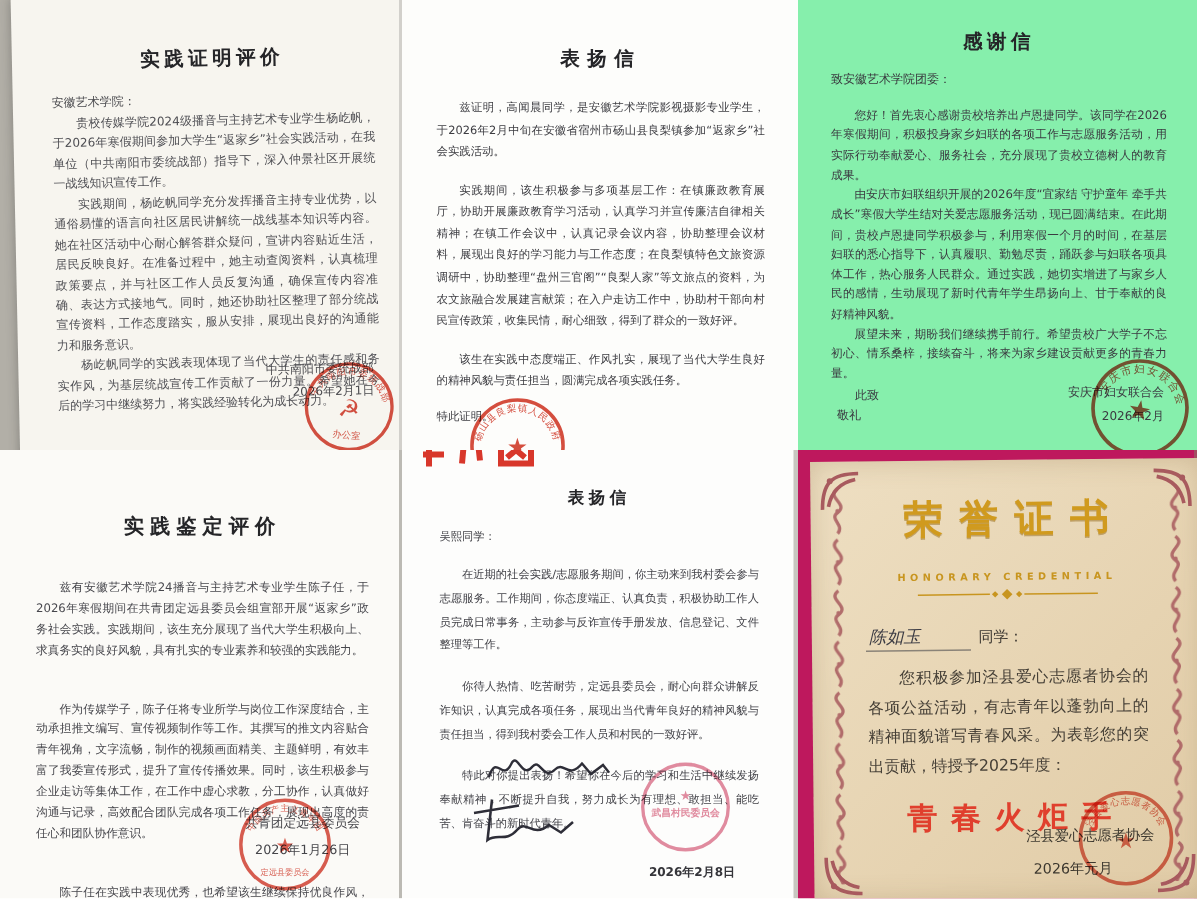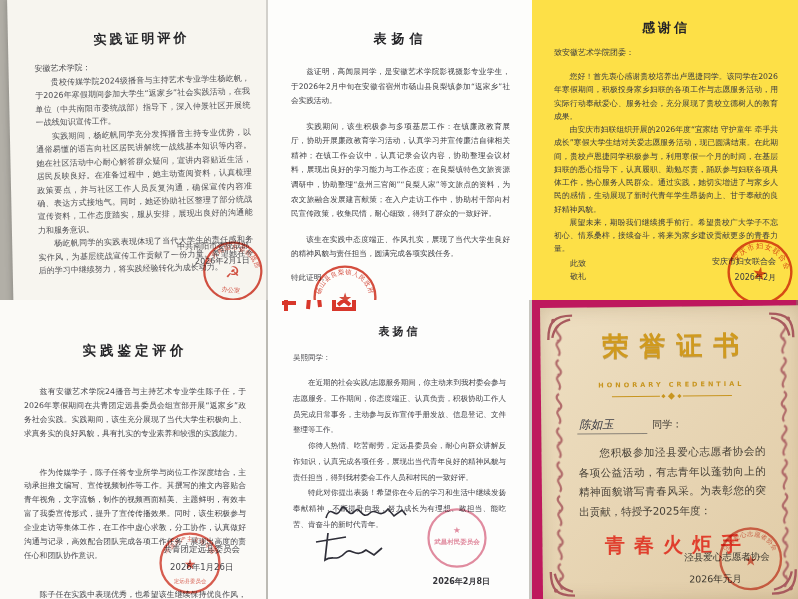--- a/index.html
+++ b/index.html
@@ -31,44 +31,44 @@
 
   
   .c2{background:#fdfdfb;}
   .c2 .inner{position:absolute;inset:0;padding:30px 22px 0 25px;box-sizing:border-box;}
   .c2 .doc-title{font-size:13px;letter-spacing:5px;margin:0 0 17px 0;}
   .c2 .para{font-size:7.6px;line-height:1.92;color:#3d3d42;margin-bottom:11px;}
   .c2 .closing{font-size:7.6px;color:#3d3d42;margin-top:8px;}
   .c2 .seal{left:46px;bottom:-30px;width:66px;height:66px;color:#d23a2a;opacity:.9;}
 
   
-  .c3{background:#fde047;}
+  .c3{background:#86efac;}
   .c3 .inner{position:absolute;inset:0;padding:19px 20px 0 22px;box-sizing:border-box;}
   .c3 .doc-title{font-size:13px;letter-spacing:3px;margin:0 0 10px 0;}
   .c3 .salut{font-size:8px;color:#38383d;margin-bottom:12px;}
   .c3 .para{font-size:7.8px;line-height:1.7;color:#3a3a40;}
   .c3 .closing1{font-size:8px;color:#3a3a40;margin:2px 0 0 0;text-indent:2em;}
-  .c3 .closing2{font-size:8px;color:#3a3a40;margin:2px 0 0 16px;}
+  .c3 .closing2{font-size:8px;color:#3a3a40;margin:2px 0 0 4px;}
   .c3 .sig{right:22px;bottom:14px;color:#3a3a40;font-size:8px;line-height:2;z-index:1;}
   .c3 .seal{right:4px;bottom:-6px;width:68px;height:68px;color:#d23a2a;opacity:.86;transform:rotate(10deg);z-index:2;}
 
   
   .c4{background:#fbfaf7;}
   .c4 .inner{position:absolute;inset:0;padding:42px 20px 0 24px;box-sizing:border-box;}
   .c4 .doc-title{font-size:13.5px;letter-spacing:4px;margin:0 0 19px 0;}
   .c4 .para{font-size:7.8px;line-height:1.78;color:#46464c;margin-top:25px;}
   .c4 .sig{right:26px;bottom:22px;color:#45454a;font-size:8.5px;line-height:2.1;z-index:1;text-align:center;}
   .c4 .seal{right:44px;bottom:4px;width:64px;height:64px;color:#d23a2a;opacity:.82;z-index:2;}
 
   
   .c5{background:#fdfdfc;}
   .c5 .inner{position:absolute;inset:0;padding:24px 26px 0 27px;box-sizing:border-box;}
   .c5 .doc-title{font-size:11px;letter-spacing:3px;margin:0 0 14px 0;}
   .c5 .salut{font-size:7.5px;color:#46464b;margin-bottom:12px;}
-  .c5 .para{font-size:7.5px;line-height:2.1;color:#424248;}
+  .c5 .para{font-size:7.5px;line-height:2.1;color:#424248;margin-top:12px;}
   .c5 .scribble{position:absolute;color:#2e2e38;}
   .c5 .seal{right:44px;bottom:30px;width:62px;height:62px;color:#dd7890;opacity:.85;}
   .c5 .date-line{position:absolute;right:42px;bottom:12px;font-size:8px;font-weight:bold;color:#35353a;}
   .c5 .letterhead{position:absolute;top:-13px;left:12px;color:#d8372b;}
 
   
   .c6{background:#be185d;}
   .c6 .cert{position:absolute;left:8px;top:8px;right:-3px;bottom:-3px;background:linear-gradient(135deg,#eedfc2,#e6d3b1 60%,#e0cba6);
      transform:rotate(-0.6deg);transform-origin:0 0;box-shadow:inset 0 0 18px rgba(120,90,50,.25);}
   .c6 .lace{position:absolute;top:16px;bottom:12px;width:20px;opacity:.85;}

